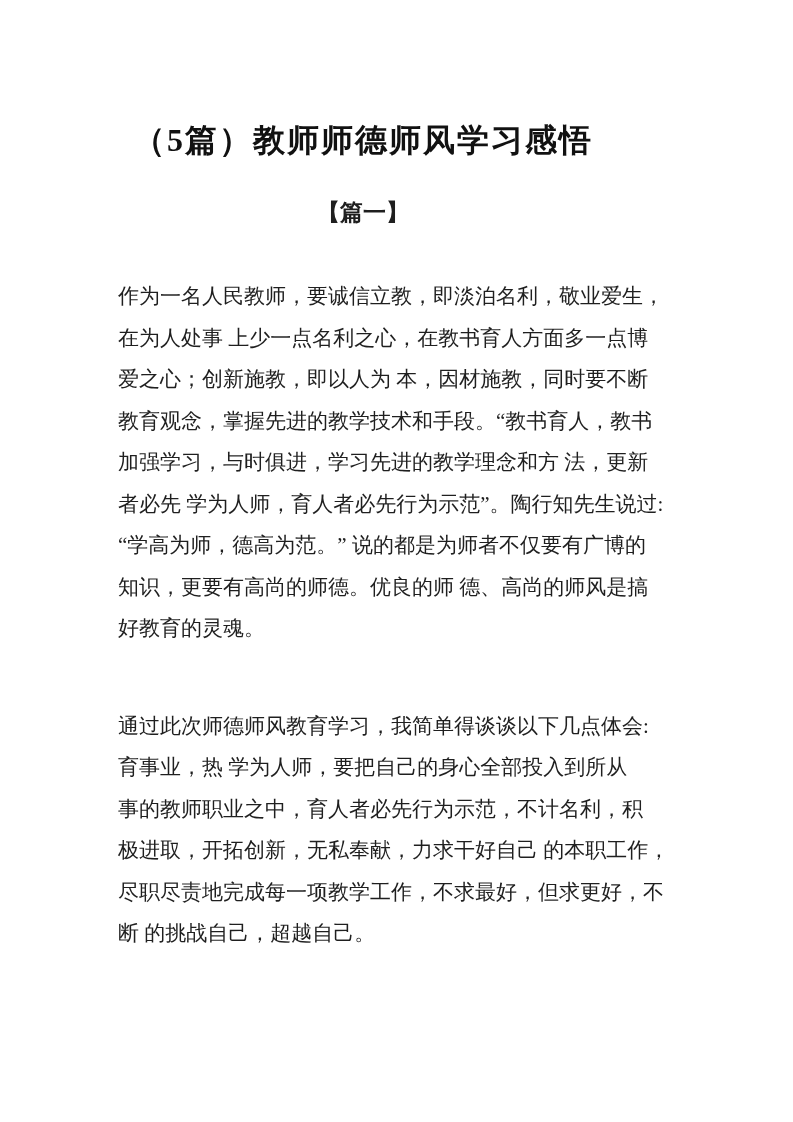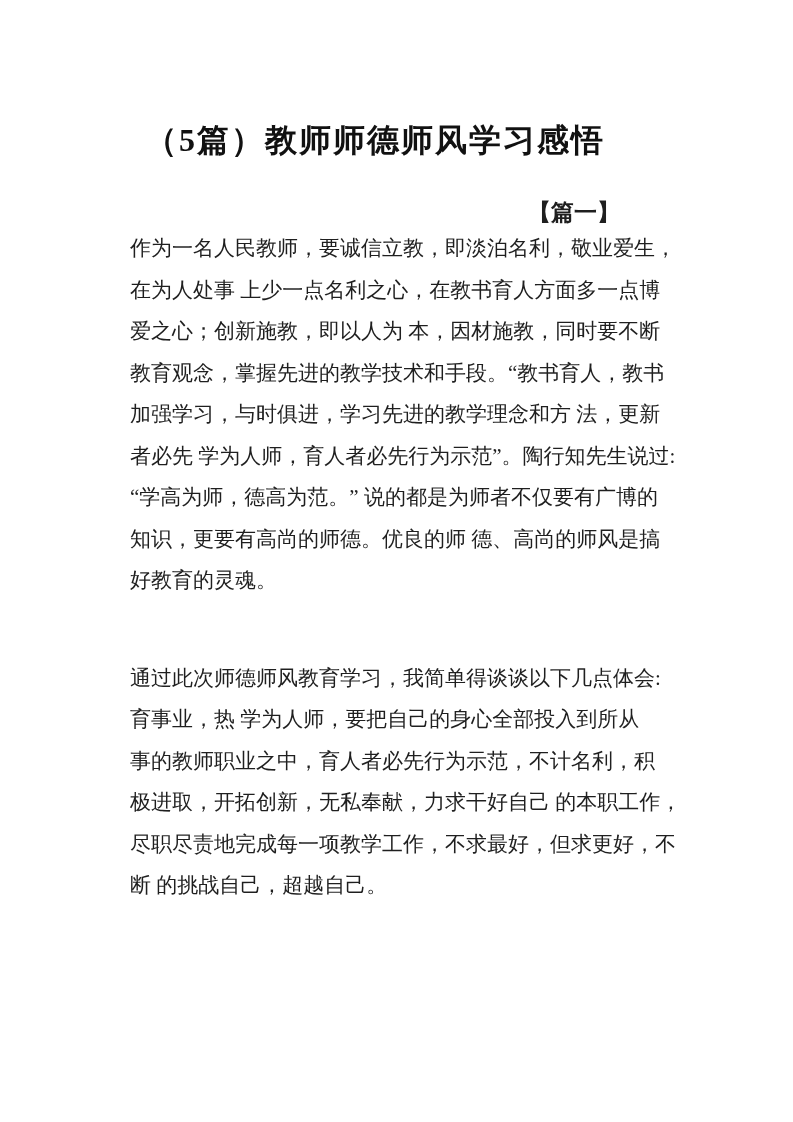--- a/index.html
+++ b/index.html
@@ -8,45 +8,44 @@
     background: #ffffff;
   }
   .page {
     position: relative;
     width: 725px;
     height: 1122px;
     background: #ffffff;
     overflow: hidden;
     font-family: "Liberation Serif", "DejaVu Serif", serif;
     color: #1f1f1f;
-    padding-left: 12px;
   }
   .doc {
     padding: 122px 117px 0 118px;
   }
   .title {
     margin: 0;
     font-size: 32px;
     line-height: 36px;
     font-weight: 700;
     text-align: center;
     color: #111111;
     letter-spacing: 2px;
   }
   .section-label {
     margin-top: 40px;
     font-size: 23px;
     line-height: 30px;
     font-weight: 600;
-    text-align: right;
+    text-align: center;
   }
   .para {
     margin: 0;
   }
-  .para-1 { }
+  .para-1 { margin-top: 48px; }
   .para-2 { margin-top: 56px; }
   .line {
     font-size: 21px;
     line-height: 41.5px;
     text-align: justify;
     text-align-last: justify;
     white-space: nowrap;
     overflow: visible;
   }
   .line.last {

